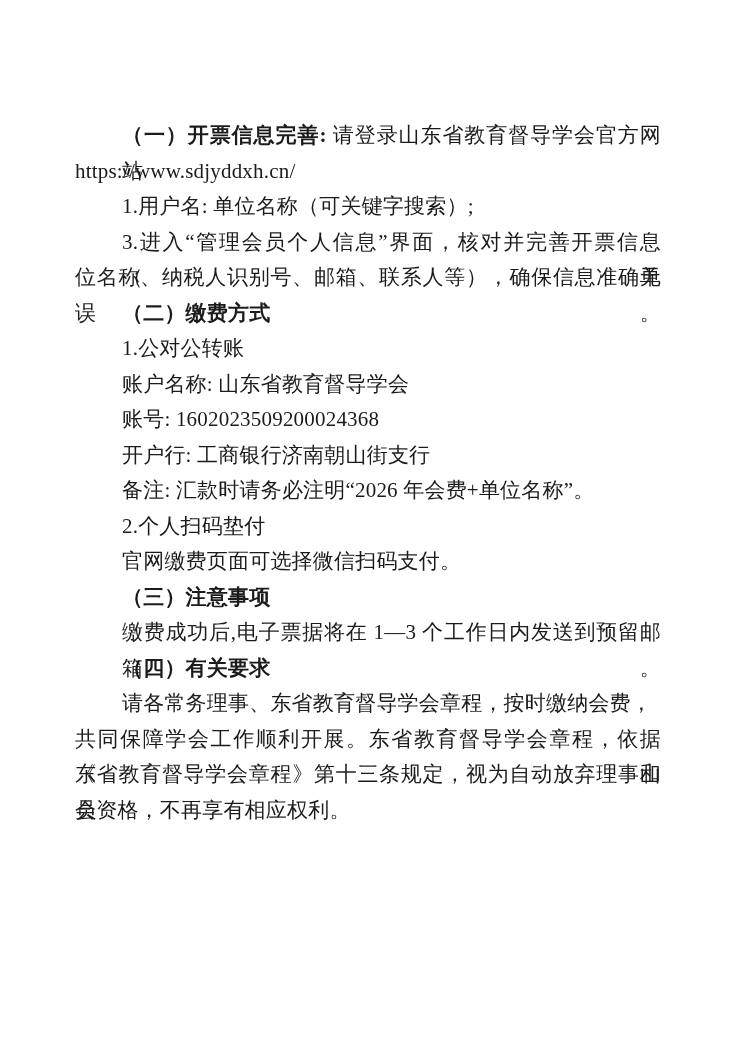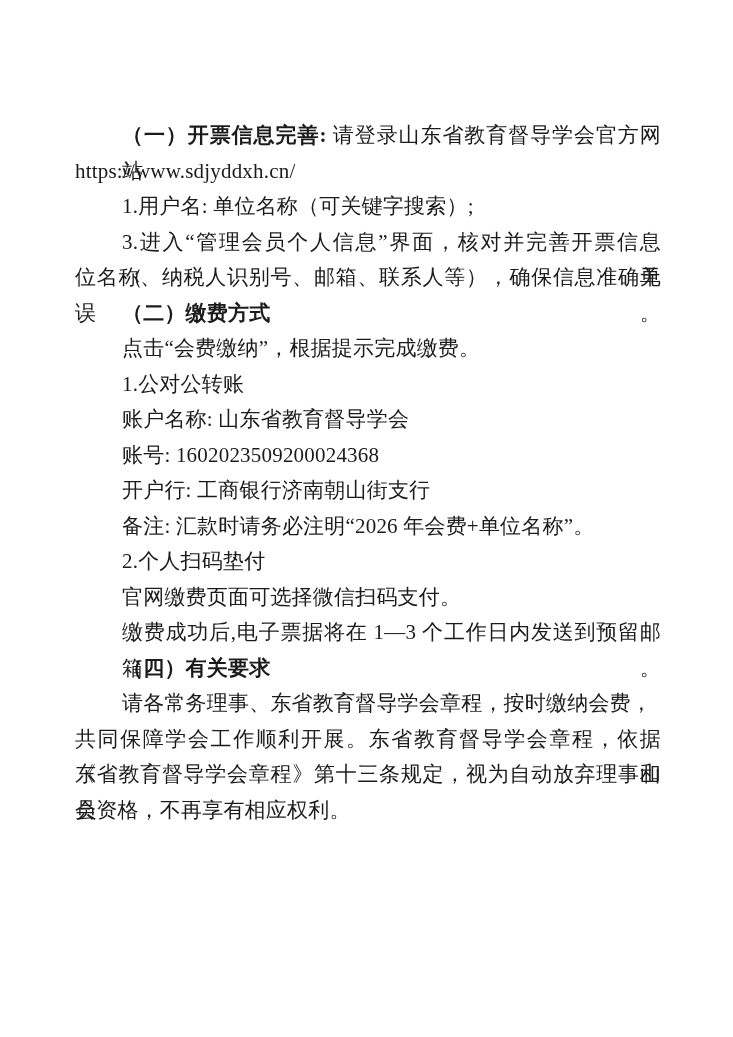--- a/index.html
+++ b/index.html
@@ -54,28 +54,28 @@
 <body>
 
 <div class="page">
   <div class="doc-body" id="doc-body">
       <div class="line indent justify"><span class="bold">（一）开票信息完善: </span><span>请登录山东省教育督导学会官方网站</span></div>
       <div class="line"><span>https://www.sdjyddxh.cn/</span></div>
       <div class="line indent"><span>1.用户名: 单位名称（可关键字搜索）;</span></div>
       <div class="line indent justify"><span>3.进入“管理会员个人信息”界面，核对并完善开票信息（单</span></div>
       <div class="line justify"><span>位名称、纳税人识别号、邮箱、联系人等），确保信息准确无误。</span></div>
       <div class="line indent"><span class="bold">（二）缴费方式</span></div>
-      <div class="line indent"><span>点击“会费缴纳”，根据提示完成缴费。</span></div>
       <div class="line indent"><span>1.公对公转账</span></div>
       <div class="line indent"><span>账户名称: 山东省教育督导学会</span></div>
       <div class="line indent"><span>账号: 1602023509200024368</span></div>
       <div class="line indent"><span>开户行: 工商银行济南朝山街支行</span></div>
       <div class="line indent"><span>备注: 汇款时请务必注明“2026 年会费+单位名称”。</span></div>
       <div class="line indent"><span>2.个人扫码垫付</span></div>
       <div class="line indent"><span>官网缴费页面可选择微信扫码支付。</span></div>
+      <div class="line indent"><span class="bold">（三）注意事项</span></div>
       <div class="line indent justify"><span>缴费成功后,电子票据将在 1—3 个工作日内发送到预留邮箱。</span></div>
       <div class="line indent"><span class="bold">（四）有关要求</span></div>
       <div class="line indent"><span>请各常务理事、东省教育督导学会章程，按时缴纳会费，</span></div>
       <div class="line justify"><span>共同保障学会工作顺利开展。东省教育督导学会章程，依据《山</span></div>
       <div class="line justify"><span>东省教育督导学会章程》第十三条规定，视为自动放弃理事和会</span></div>
       <div class="line"><span>员资格，不再享有相应权利。</span></div>
     </div>
   <div class="page-number">—2—</div>
 </div>
 

